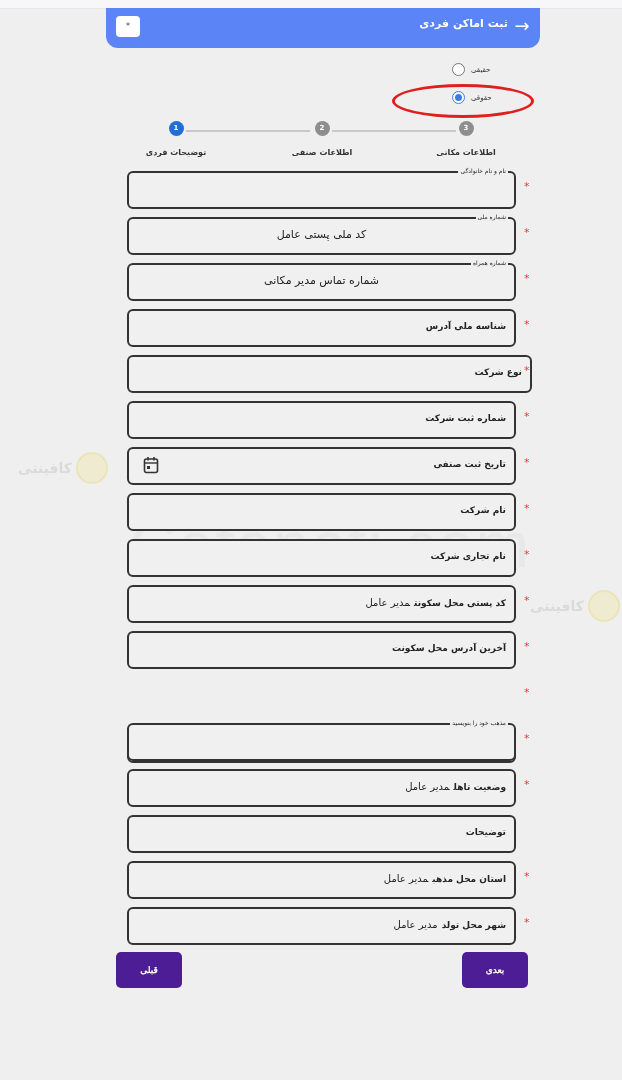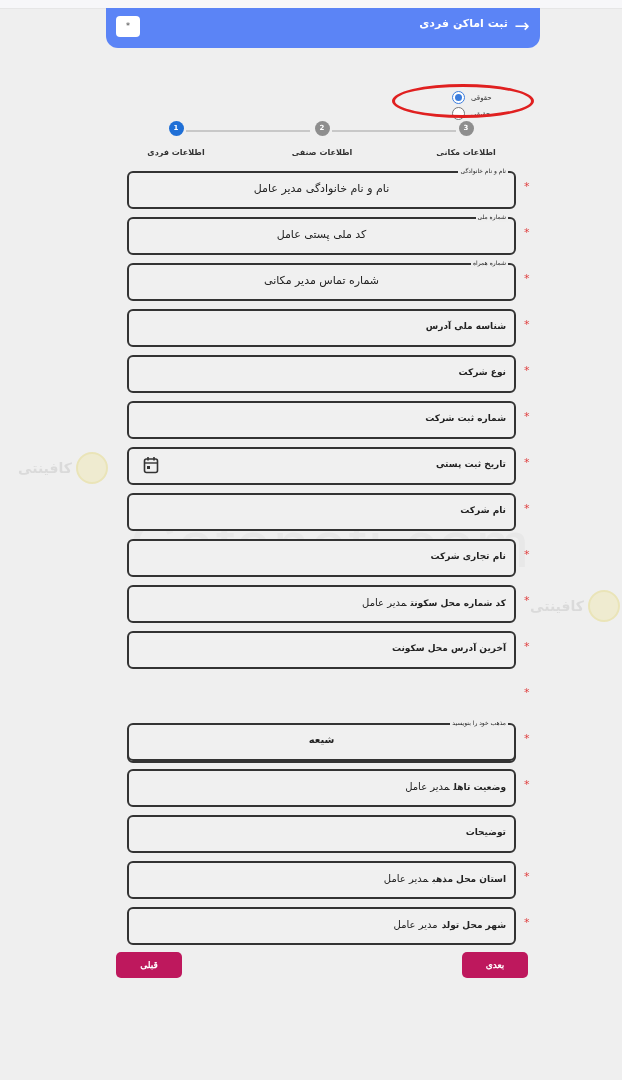--- a/index.html
+++ b/index.html
@@ -44,21 +44,21 @@
     .field .legend {
       position: absolute; right: 6px; top: -7px; background: #efefef; padding: 0 2px; font-size: 6px; color: #222; line-height: 10px;
     }
     .field .value { position: absolute; left: 0; right: 0; top: 9px; text-align: center; font-size: 11px; color: #222; }
     .field .value.bold { font-weight: bold; font-size: 10px; }
     .field .placeholder { position: absolute; right: 8px; top: 10px; font-size: 9px; color: #222; font-weight: bold; white-space: nowrap; }
     .field .placeholder .extra { font-weight: normal; font-size: 10px; margin-right: 4px; color: #222; }
     .field .cal { position: absolute; left: 14px; top: 7px; width: 16px; height: 18px; }
     .req { position: absolute; left: 524px; font-size: 11px; color: #e04040; }
     .btn {
-      position: absolute; top: 952px; width: 66px; height: 26px; border-radius: 5px; background: #be185d; color: #fff;
+      position: absolute; top: 952px; width: 66px; height: 36px; border-radius: 5px; background: #4c1d95; color: #fff;
       font-size: 9px; font-weight: bold; text-align: center; line-height: 26px; border: none; padding: 0;
     }
     .watermark-text {
       position: absolute; left: 130px; top: 508px; font-size: 64px; color: #e8e8e8; font-family: "Liberation Sans", sans-serif;
       direction: ltr; letter-spacing: 2px; pointer-events: none;
     }
     .wm-logo { position: absolute; display: flex; align-items: center; gap: 4px; direction: ltr; pointer-events: none; opacity: 0.55; }
     .wm-logo .circle { width: 32px; height: 32px; border-radius: 50%; background: #efe9b8; border: 2px solid #e6dc8c; box-sizing: border-box; }
     .wm-logo .txt { font-size: 14px; color: #c9c9c9; font-weight: bold; }
   </style>
@@ -66,36 +66,36 @@
 <body>
 
 <div class="topstrip"></div>
 
 <div class="header">
   <span class="back">→</span>
   <span class="title">ثبت اماکن فردی</span>
   <span class="chip">*</span>
 </div>
 
-<div class="radio-row" style="left:452px; top:63px;margin-top:44px;">
+<div class="radio-row" style="left:452px; top:63px;">
   <span class="radio-label">حقیقی</span>
   <span class="radio"></span>
 </div>
 <div class="radio-row" style="left:452px; top:91px;">
   <span class="radio-label">حقوقی</span>
   <span class="radio checked"></span>
 </div>
 <div class="annot-ellipse"></div>
 
 <div class="stepper">
   <div class="step-line" style="left:36px; width:124px;"></div>
   <div class="step-line" style="left:182px; width:124px;"></div>
   <div class="step active" style="left:16px;">
     <div class="dot">1</div>
-    <div class="lbl">اطلاعات فردی</div>
+    <div class="lbl">توضیحات فردی</div>
   </div>
   <div class="step" style="left:162px;">
     <div class="dot">2</div>
     <div class="lbl">اطلاعات صنفی</div>
   </div>
   <div class="step" style="left:306px;">
     <div class="dot">3</div>
     <div class="lbl">اطلاعات مکانی</div>
   </div>
 </div>
@@ -113,53 +113,52 @@
   <span class="txt">کافینتی</span>
   <span class="circle"></span>
 </div>
 <div class="wm-logo" style="left:530px; top:590px;">
   <span class="txt">کافینتی</span>
   <span class="circle"></span>
 </div>
 
 <div class="field" style="top:171px;">
   <span class="legend">نام و نام خانوادگی</span>
-  <span class="value">نام و نام خانوادگی مدیر عامل</span>
 </div>
 <span class="req" style="top:180px;">*</span>
 
 <div class="field" style="top:217px;">
   <span class="legend">شماره ملی</span>
   <span class="value">کد ملی پستی عامل</span>
 </div>
 <span class="req" style="top:226px;">*</span>
 
 <div class="field" style="top:263px;">
   <span class="legend">شماره همراه</span>
   <span class="value">شماره تماس مدیر مکانی</span>
 </div>
 <span class="req" style="top:272px;">*</span>
 
 <div class="field" style="top:309px;">
   <span class="placeholder">شناسه ملی آدرس</span>
 </div>
 <span class="req" style="top:318px;">*</span>
 
-<div class="field" style="top:355px;">
+<div class="field" style="top:355px;padding-left:16px;">
   <span class="placeholder">نوع شرکت</span>
 </div>
 <span class="req" style="top:364px;">*</span>
 
 <div class="field" style="top:401px;">
   <span class="placeholder">شماره ثبت شرکت</span>
 </div>
 <span class="req" style="top:410px;">*</span>
 
 <div class="field" style="top:447px;">
-  <span class="placeholder">تاریخ ثبت پستی</span>
+  <span class="placeholder">تاریخ ثبت صنفی</span>
   <svg class="cal" viewBox="0 0 16 18">
     <rect x="1.5" y="3" width="13" height="13.5" rx="2" fill="none" stroke="#333" stroke-width="1.6"></rect>
     <line x1="1.5" y1="7" x2="14.5" y2="7" stroke="#333" stroke-width="1.4"></line>
     <line x1="5" y1="1" x2="5" y2="4.5" stroke="#333" stroke-width="1.6"></line>
     <line x1="11" y1="1" x2="11" y2="4.5" stroke="#333" stroke-width="1.6"></line>
     <rect x="4" y="10" width="3" height="3" fill="#333"></rect>
   </svg>
 </div>
 <span class="req" style="top:456px;">*</span>
 
@@ -167,38 +166,37 @@
   <span class="placeholder">نام شرکت</span>
 </div>
 <span class="req" style="top:502px;">*</span>
 
 <div class="field" style="top:539px;">
   <span class="placeholder">نام تجاری شرکت</span>
 </div>
 <span class="req" style="top:548px;">*</span>
 
 <div class="field" style="top:585px;">
-  <span class="placeholder"><span>کد شماره محل سکونت</span><span class="extra">مدیر عامل</span></span>
+  <span class="placeholder"><span>کد پستی محل سکونت</span><span class="extra">مدیر عامل</span></span>
 </div>
 <span class="req" style="top:594px;">*</span>
 
 <div class="field" style="top:631px;">
   <span class="placeholder">آخرین آدرس محل سکونت</span>
 </div>
 <span class="req" style="top:640px;">*</span>
 
 <div class="field" style="top:681px;margin-top:44px;">
   <span class="legend">دین خود را بنویسید</span>
   <span class="value bold">اسلام</span>
 </div>
 <span class="req" style="top:686px;">*</span>
 
 <div class="field" style="top:723px;">
   <span class="legend">مذهب خود را بنویسید</span>
-  <span class="value bold">شیعه</span>
 </div>
 <span class="req" style="top:732px;">*</span>
 
 <div class="field" style="top:769px;">
   <span class="placeholder"><span>وضعیت تاهل</span><span class="extra">مدیر عامل</span></span>
 </div>
 <span class="req" style="top:778px;">*</span>
 
 <div class="field" style="top:815px;">
   <span class="placeholder">توضیحات</span>

